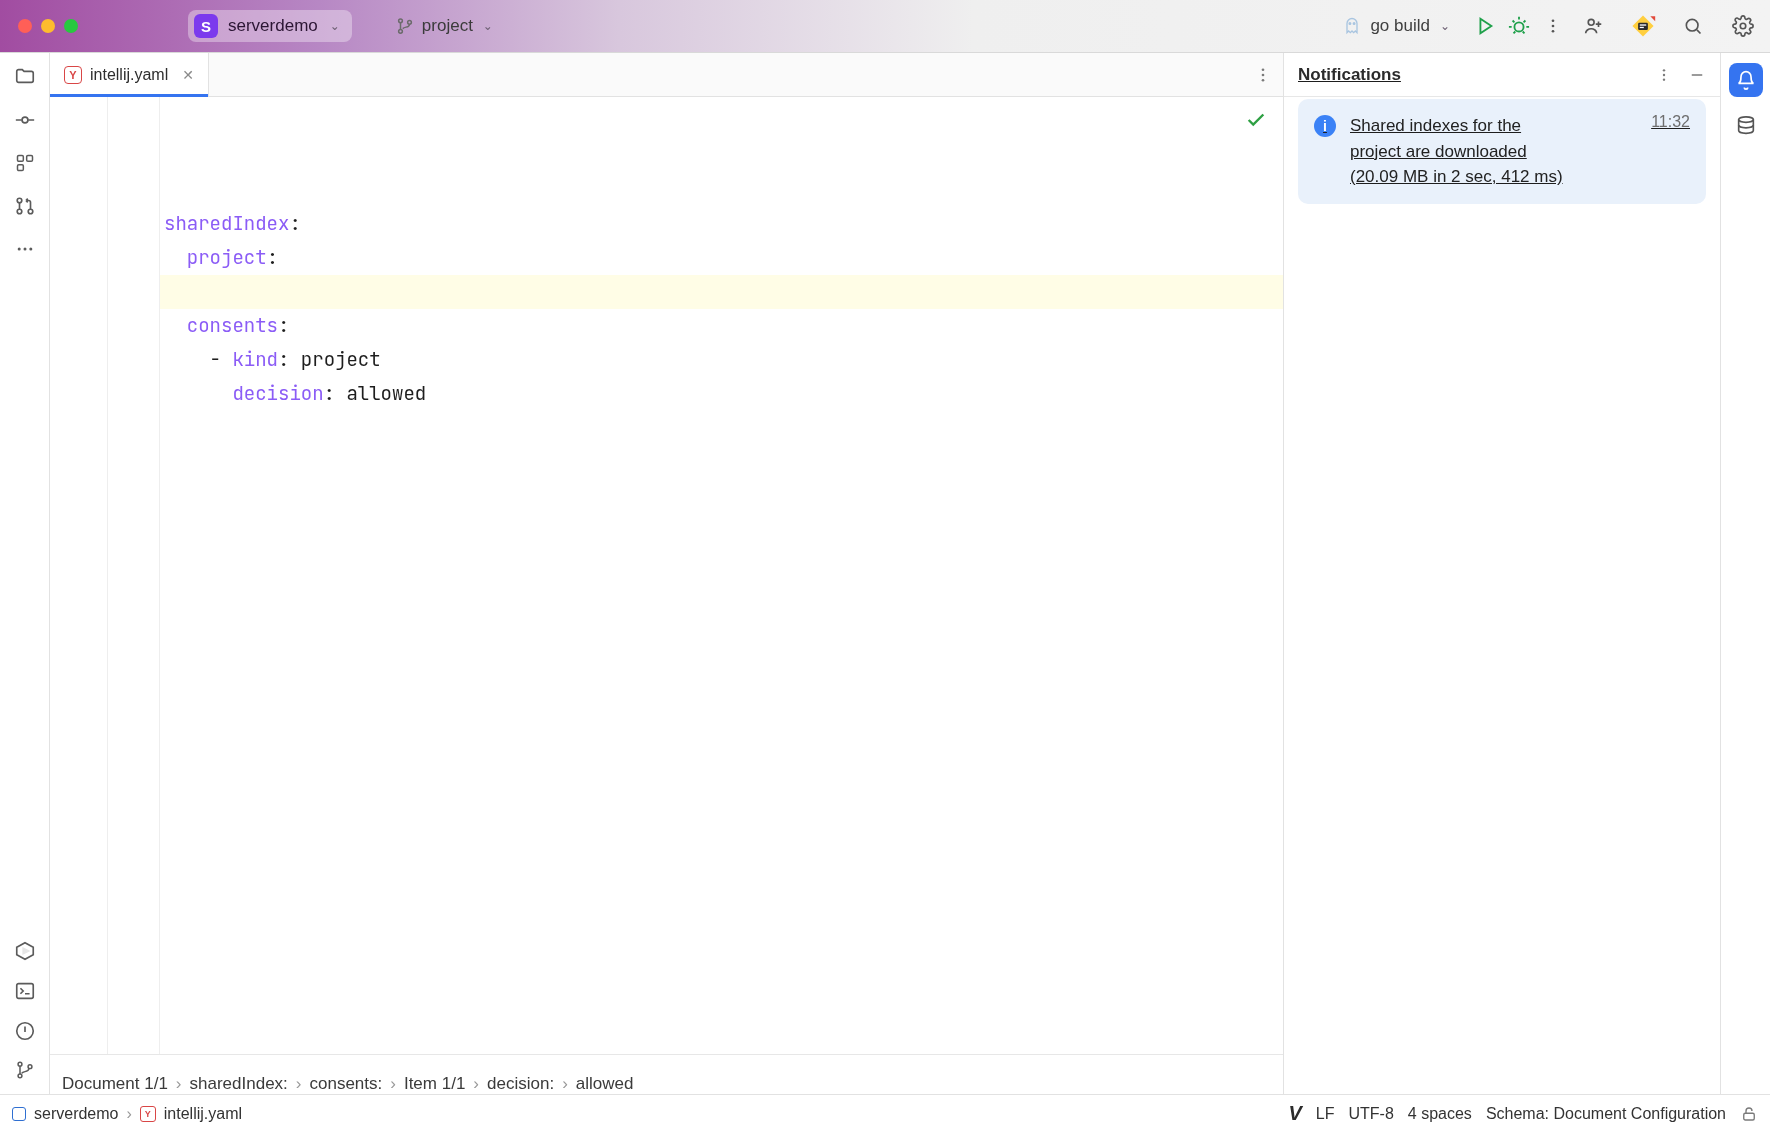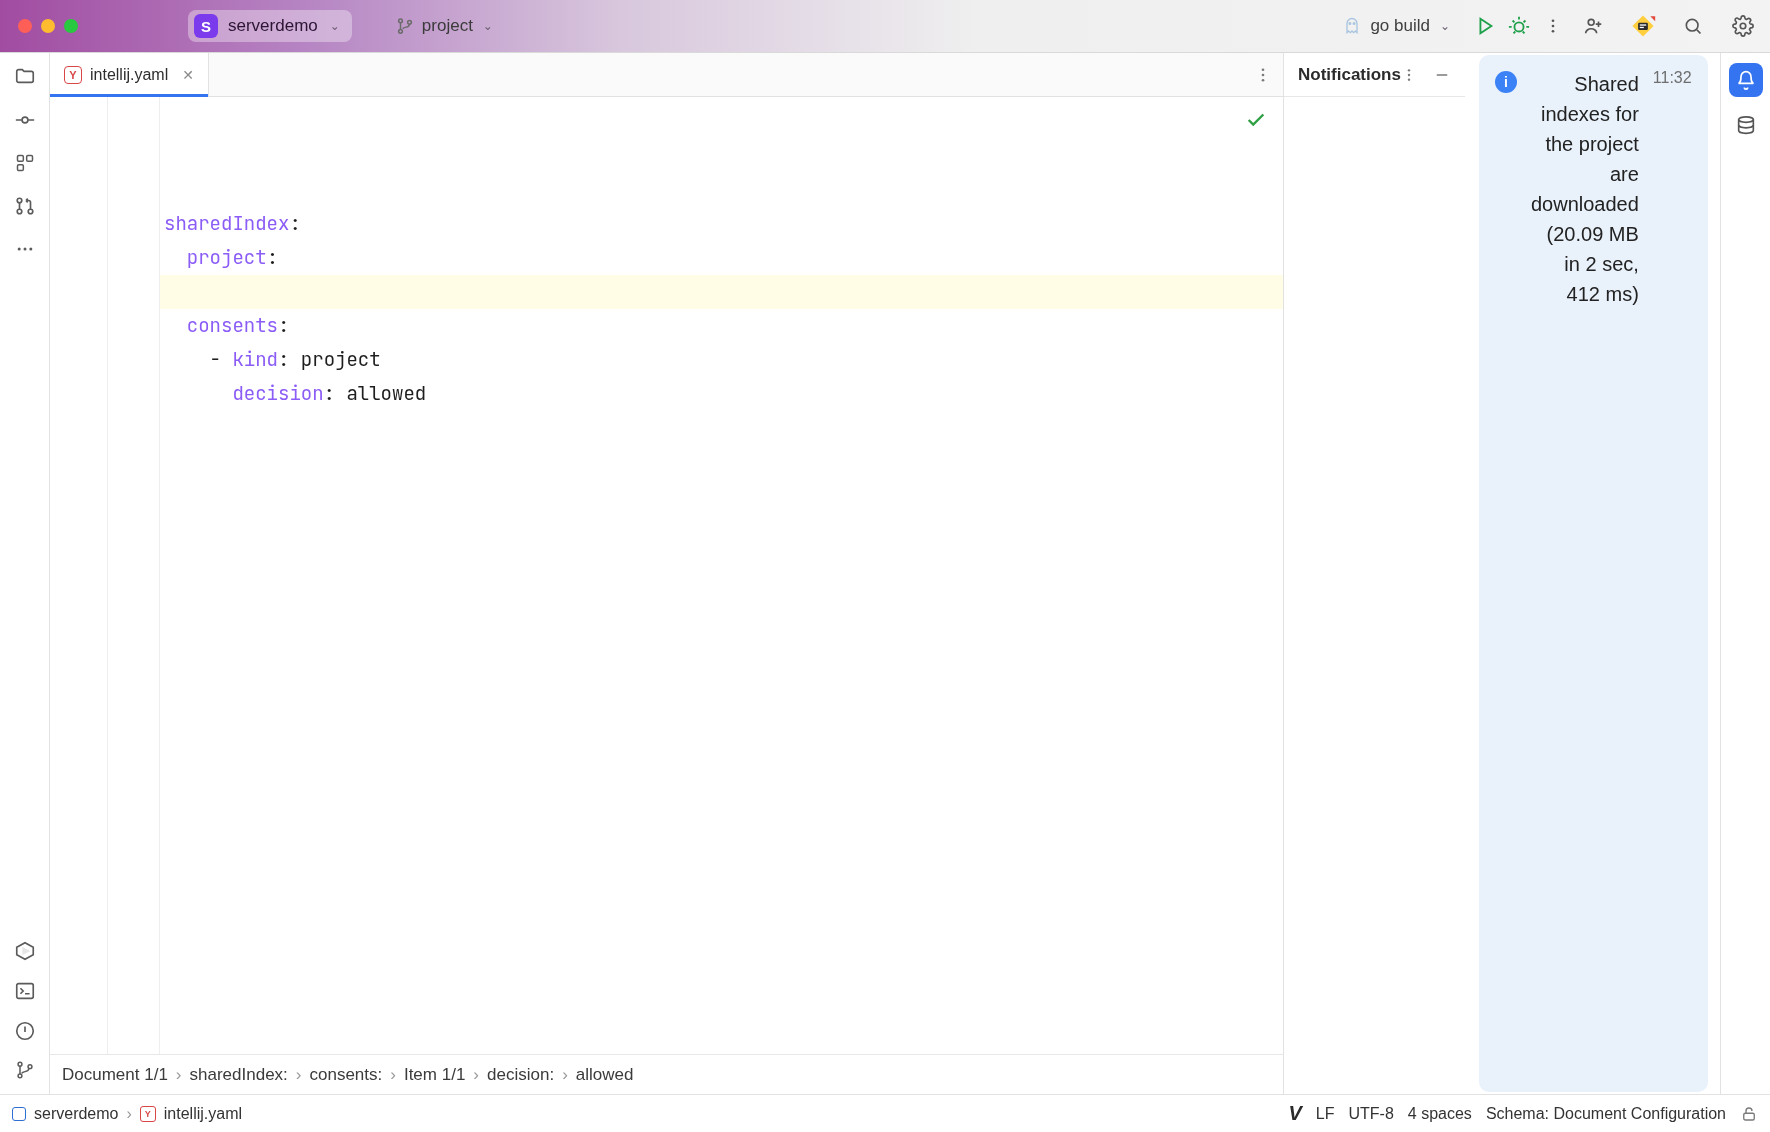--- a/index.html
+++ b/index.html
@@ -103,42 +103,42 @@
   }
   .code .hl-line {
     position:absolute; left:0; right:0; height:34px; background:#fffde6;
   }
   .k1 { color:#8b5cf6; }
   .url { text-decoration: underline; color:#1e1e1e; }
   .checkmark { position:absolute; top:12px; right:16px; color:#2ea043; }
 
   .breadcrumb-bar {
     height:40px; border-top:1px solid #e7e7e7;
-    display:flex; align-items:center; gap:8px; padding:0 12px;
+    display:flex; align-items:flex-end; gap:8px; padding:0 12px;
     font-size:17px; color:#3b3b3b; background:#fff;
   }
   .breadcrumb-bar .sep { color:#9a9a9a; }
 
   
-  .notif-col { width:436px; display:flex; flex-direction:row; background:#fff; }
+  .notif-col { width:436px; display:flex; flex-direction:column; background:#fff;text-decoration:underline; }
   .notif-head {
     height:44px; display:flex; align-items:center; padding:0 14px;
     border-bottom:1px solid #e7e7e7; font-size:17px; font-weight:600; color:#2b2b2b;
   }
   .notif-head .tools { margin-left:auto; display:flex; gap:16px; color:#7a7a7a; align-items:center;}
   .notif-sub {
     display:flex; align-items:center; padding:14px 18px 10px; font-size:17px; color:#6c6c6c;
   }
   .notif-sub .clear { margin-left:auto; color:#2f6fd1; }
   .notif-card {
     margin: 2px 14px; background:#e9f1fb; border-radius:10px; padding:14px 16px;
     display:flex; gap:14px; align-items:flex-start;
   }
   .notif-card .i { width:22px; height:22px; border-radius:50%; background:#3b82f6; color:#fff; font-weight:700; font-size:14px; display:flex; align-items:center; justify-content:center; flex-shrink:0; margin-top:2px;}
-  .notif-card .msg { font-size:20px; color:#222; max-width:225px; line-height:1.5;text-align:right; }
+  .notif-card .msg { font-size:17px; color:#222; max-width:225px; line-height:1.5; }
   .notif-card .time { margin-left:auto; color:#6e6e6e; font-size:16px; }
 
   
   .right-stripe {
     width:50px; border-left:1px solid #e2e2e2;
     display:flex; flex-direction:column; align-items:center;
     padding-top:10px; gap:18px; background:#fff;
   }
   .bell-badge {
     width:34px; height:34px; border-radius:8px; background:#3574f0;

